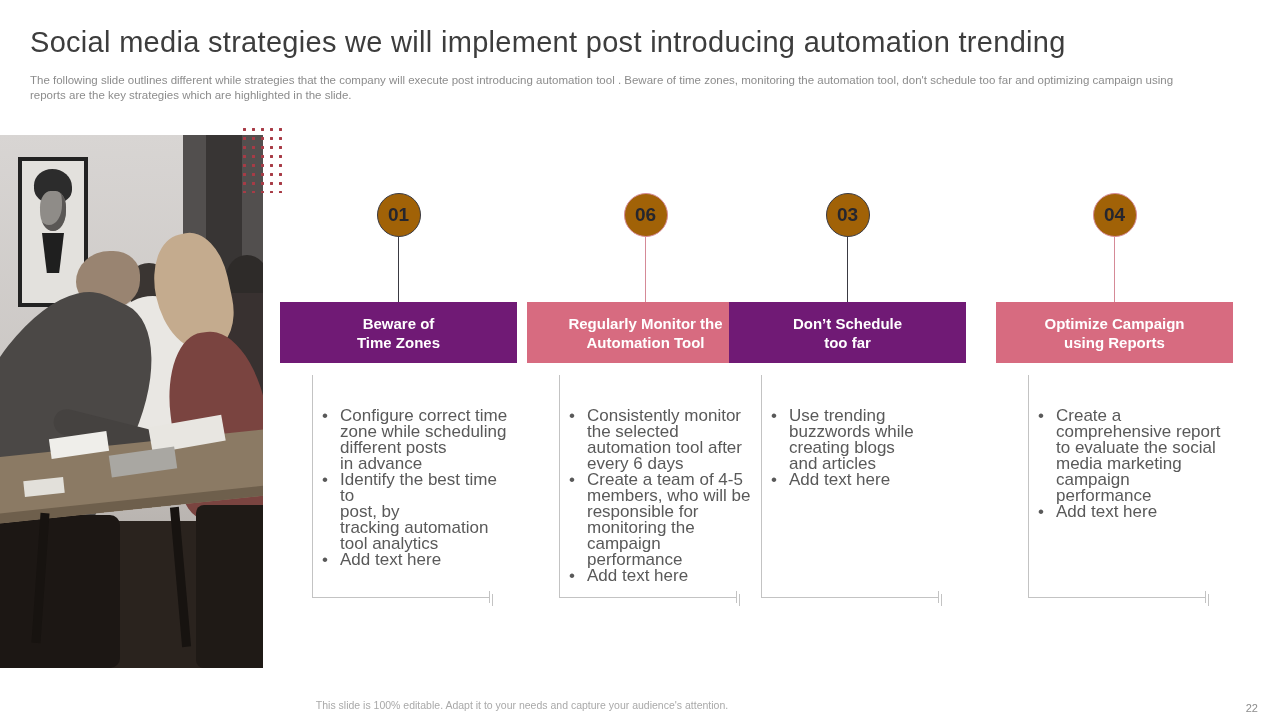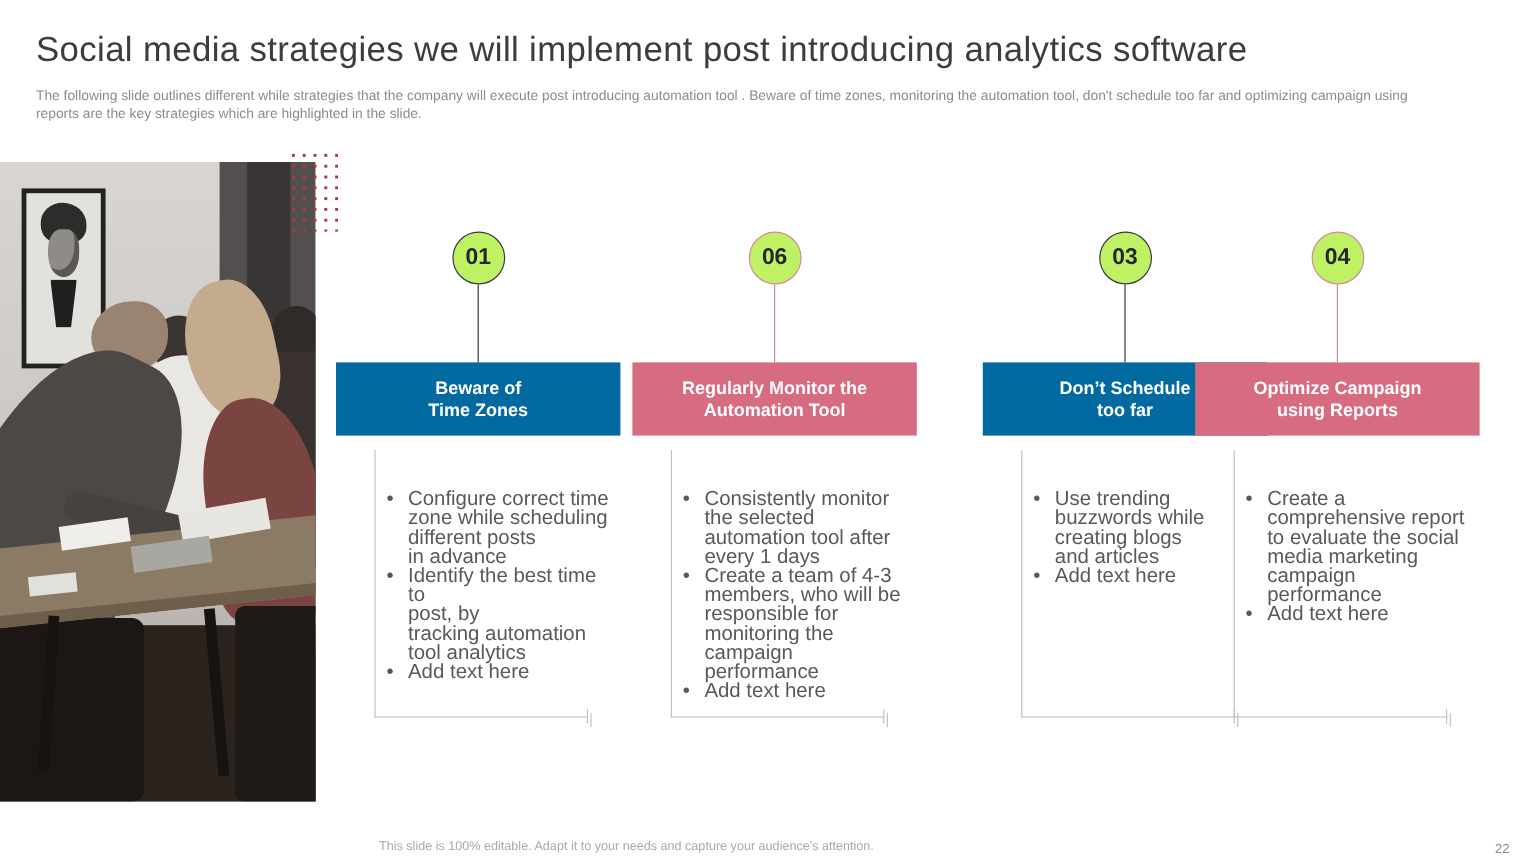--- a/index.html
+++ b/index.html
@@ -57,35 +57,35 @@
   .paper-3 { left:24px; top:344px; width:40px; height:16px; background:#e2e0da; transform:rotate(-6deg); }
   .floor { left:0; top:386px; width:263px; height:147px; background:#2a231e; }
   .leg-1 { left:36px; top:378px; width:9px; height:130px; background:#171310; transform:rotate(4deg); }
   .leg-2 { left:176px; top:372px; width:9px; height:140px; background:#171310; transform:rotate(-5deg); }
   .shadow-a { left:-20px; top:380px; width:140px; height:153px; background:#1c1714; border-radius:10px; }
   .shadow-c { left:196px; top:370px; width:80px; height:163px; background:#1f1a16; border-radius:8px; }
 
   
   .col { position:absolute; top:193px; width:237px; height:420px; }
   .circle {
-    width:44px; height:44px; margin:0 auto; border-radius:50%; background:#bef264;
+    width:44px; height:44px; margin:0 auto; border-radius:50%; background:#a16207;
     display:flex; align-items:center; justify-content:center;
     font-size:19px; font-weight:700; color:#26262e;
   }
   .theme-dark .circle { border:1.5px solid #3a3a42; }
   .theme-pink .circle { border:1.5px solid #d58a97; }
   .connector { width:1px; height:65px; margin:0 auto; }
   .theme-dark .connector { background:#3a3a42; }
   .theme-pink .connector { background:#d58a97; }
   .header-box {
     width:237px; height:61px; display:flex; align-items:center; justify-content:center;
     text-align:center; color:#ffffff; font-size:15px; font-weight:700; line-height:19px;
     white-space:pre-line;
   }
-  .theme-dark .header-box { background:#0369a1; }
+  .theme-dark .header-box { background:#701a75; }
   .theme-pink .header-box { background:#d76b80; }
   .bracket {
     position:absolute; left:32px; top:182px; width:178px; height:223px;
     border-left:1px solid #c3c3c3; border-bottom:1px solid #c3c3c3;
   }
   .bracket .tick1 { position:absolute; right:0; bottom:-6px; width:1px; height:12px; background:#c3c3c3; }
   .bracket .tick2 { position:absolute; right:-3px; bottom:-9px; width:1px; height:12px; background:#c3c3c3; }
   .bullets {
     position:absolute; left:40px; top:215px; width:188px; list-style:none;
   }
@@ -103,21 +103,21 @@
   .page-number {
     position:absolute; left:1218px; top:702px; width:40px; text-align:right;
     font-size:11px; color:#8c8c8c;
   }
 </style>
 </head>
 <body>
 
 <div class="slide">
 
-  <h1 class="title">Social media strategies we will implement post introducing analytics software</h1>
+  <h1 class="title">Social media strategies we will implement post introducing automation trending</h1>
   <p class="subtitle">The following slide outlines different while strategies that the company will execute post introducing automation tool . Beware of time zones, monitoring the automation tool, don't schedule too far and optimizing campaign using
 reports are the key  strategies which are highlighted in the slide.</p>
 
   <div class="photo">
     <div class="wall-dark"></div>
     <div class="wall-darker"></div>
     <div class="frame">
       <div class="p-hair"></div>
       <div class="p-face"></div>
       <div class="p-tie"></div>
@@ -173,31 +173,31 @@
     <div class="header-box">Regularly Monitor the
 Automation Tool</div>
     <div class="bracket">
         <i class="tick1"></i>
         <i class="tick2"></i>
       </div>
     <ul class="bullets">
       <li>Consistently monitor
 the selected
 automation tool after
-every  1 days</li>
-      <li>Create  a team of 4-3
+every  6 days</li>
+      <li>Create  a team of 4-5
 members,  who  will  be
 responsible  for
 monitoring  the
 campaign  performance</li>
       <li>Add text here</li>
     </ul>
   </div>
 
-  <div class="col theme-dark" style="left:819px">
+  <div class="col theme-dark" style="left:729px">
     <div class="circle">03</div>
     <div class="connector"></div>
     <div class="header-box">Don’t Schedule
 too far</div>
     <div class="bracket">
         <i class="tick1"></i>
         <i class="tick2"></i>
       </div>
     <ul class="bullets">
       <li>Use trending

